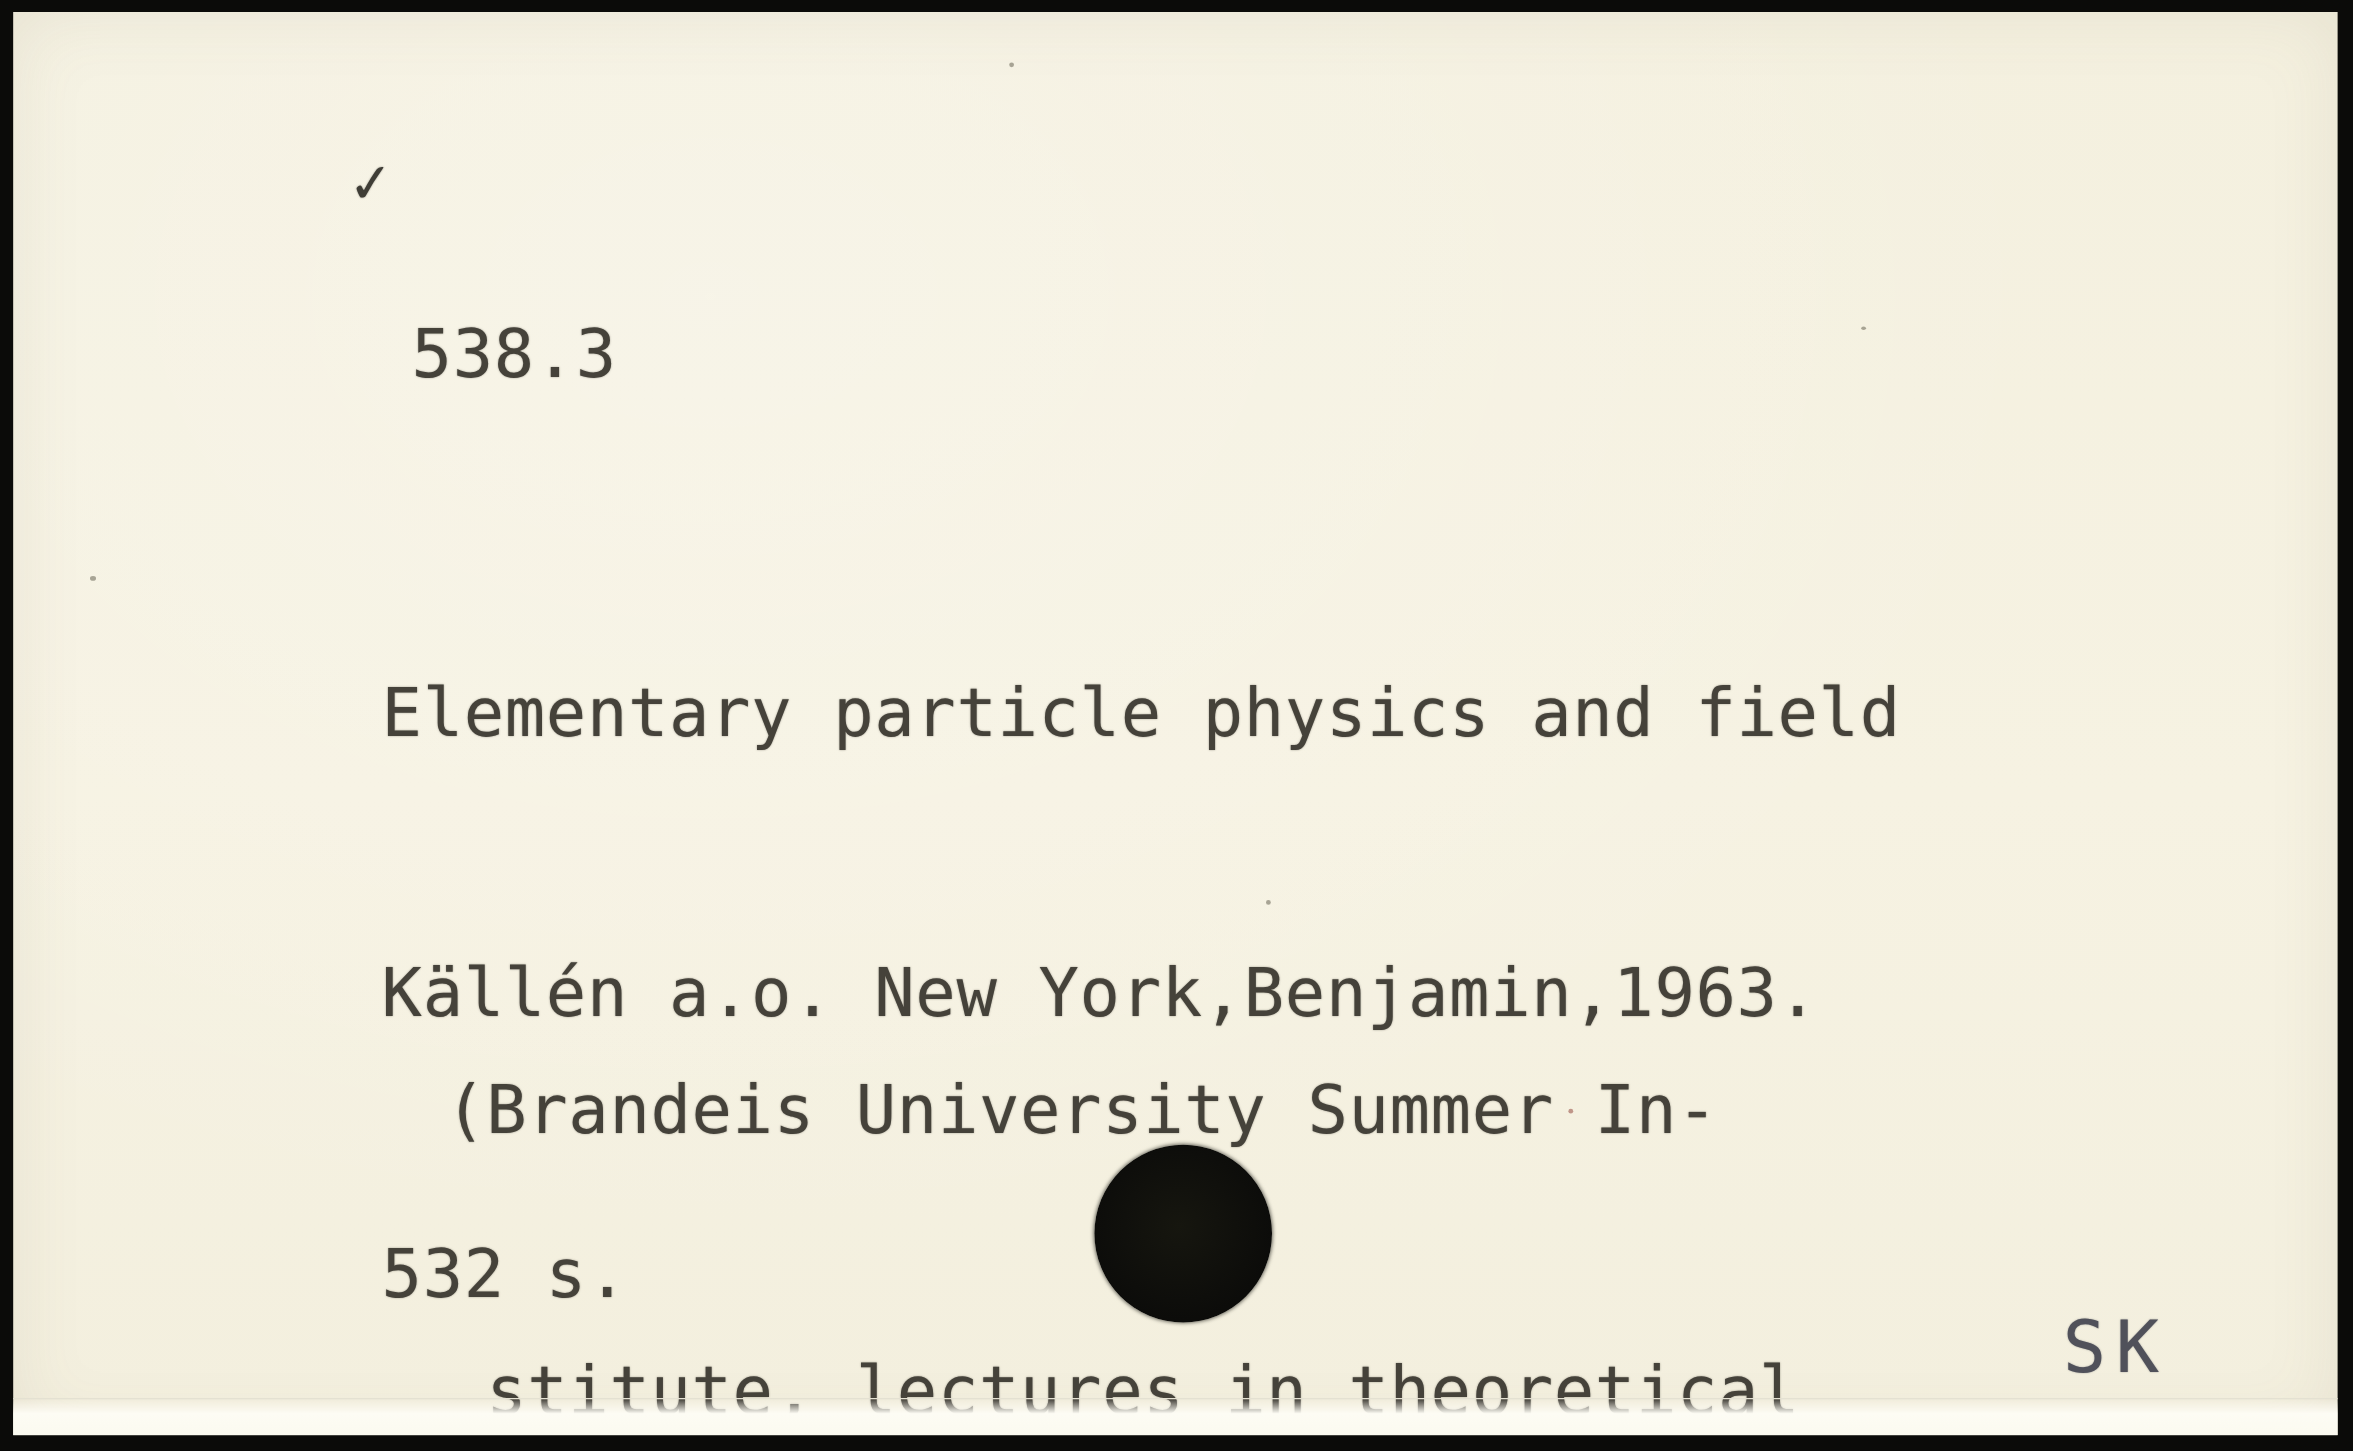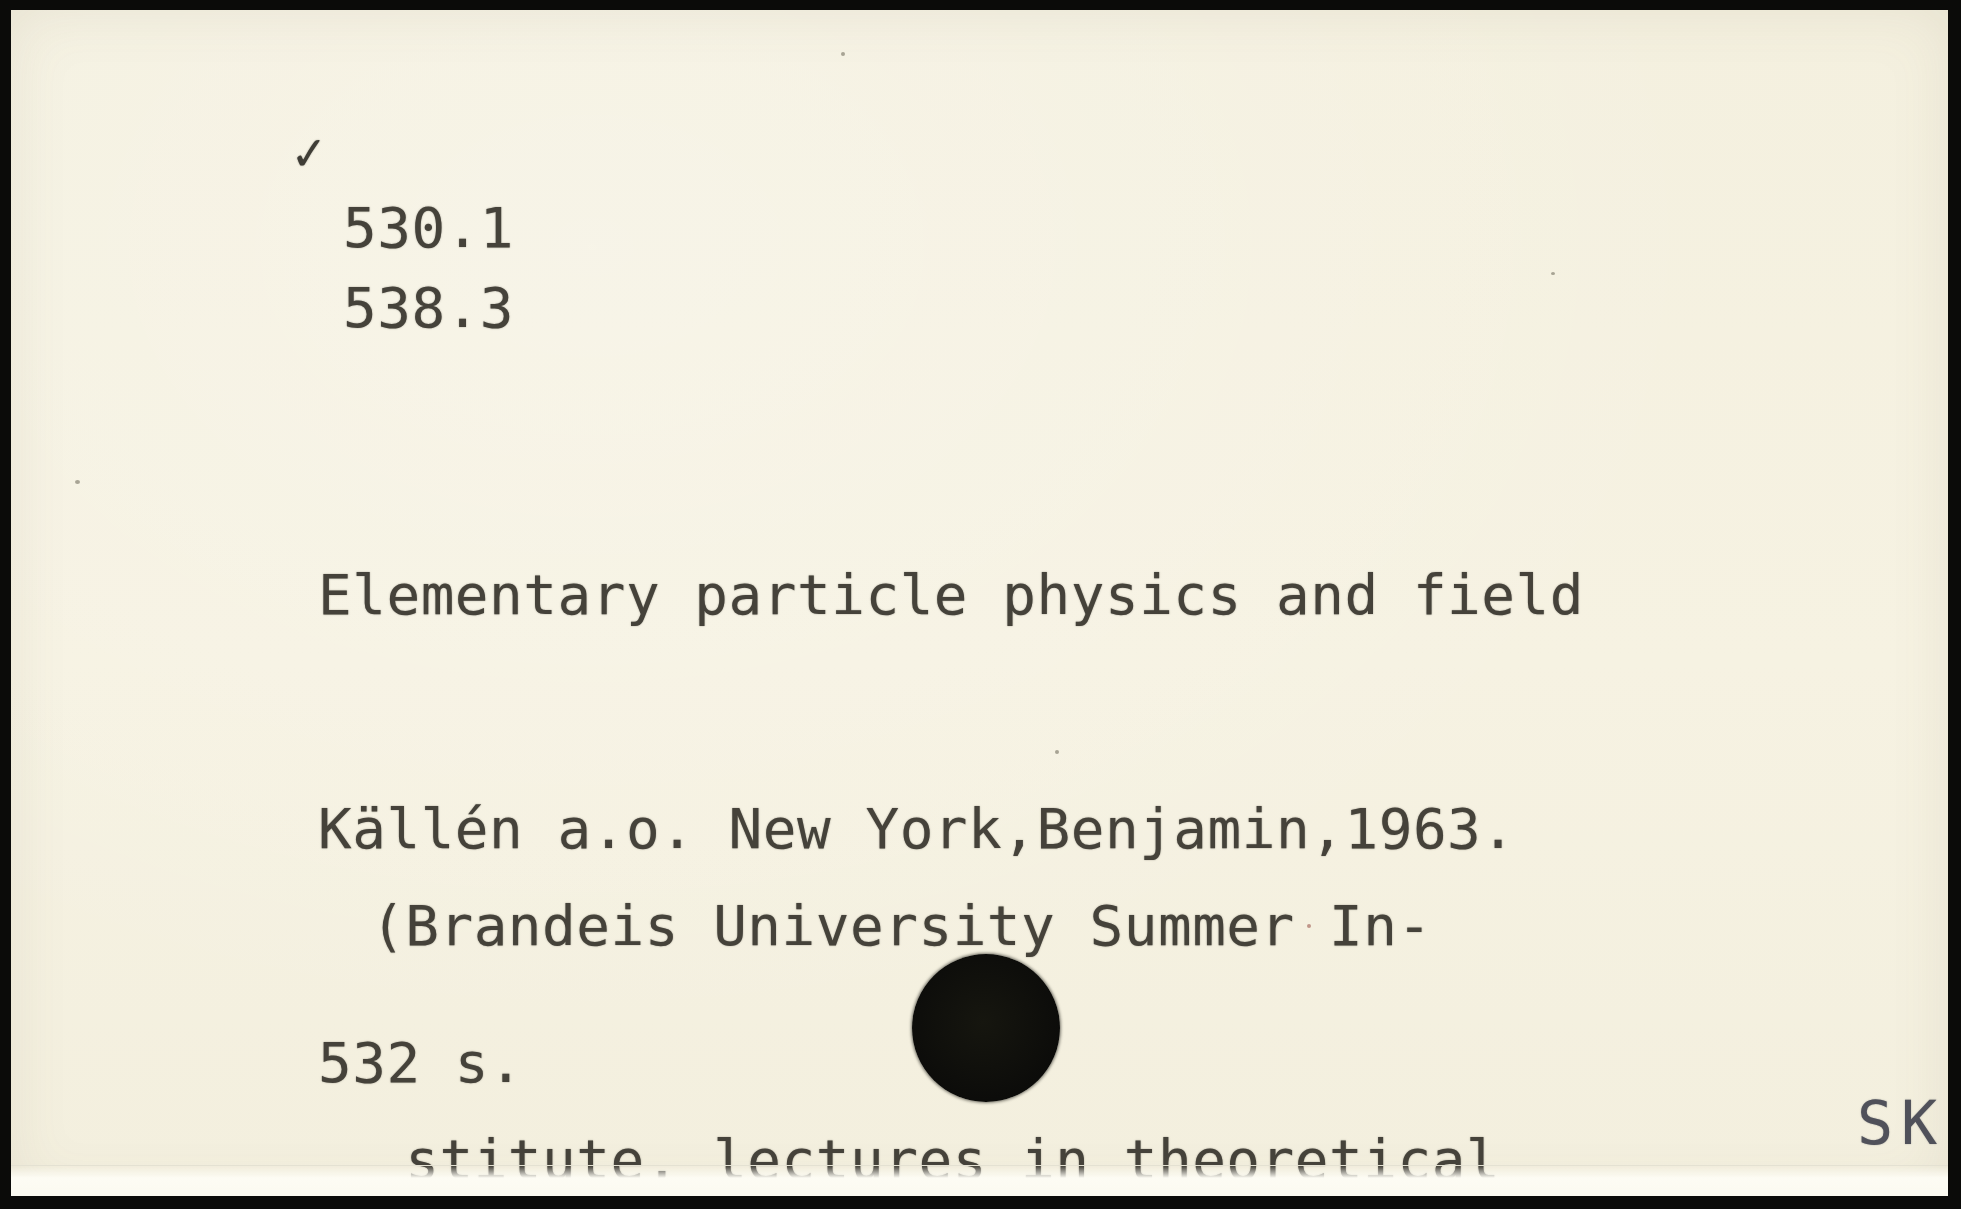--- a/index.html
+++ b/index.html
@@ -49,21 +49,21 @@
     text-shadow: 0 0 1.6px rgba(70,66,56,0.55);
     white-space: pre;
   }
   .callnum-block { left: 332px; top: 88px; }
   .callnum-line {
     display: inline-block;
     border-bottom: 5px solid rgba(58,55,46,0.85);
     padding-bottom: 6px;
   }
   .class-line-1 { position: absolute; left: 0px;  top: 96px;  }
-  .class-line-2 { position: absolute; left: 0px;  top: 164px; margin-top: 12px; }
+  .class-line-2 { position: absolute; left: 0px;  top: 164px; }
   .checkmark {
     position: absolute;
     left: 282px;
     top: 112px;
     font-size: 52px;
     color: #3f3d36;
     text-shadow: 0 0 1.5px rgba(60,58,50,0.6);
     transform: rotate(-4deg);
   }
   .title-block  { left: 307px; top: 385px; }
@@ -76,21 +76,21 @@
     left: 901px;
     top: 944px;
     width: 148px;
     height: 148px;
     border-radius: 50%;
     background: radial-gradient(circle at 48% 46%, #16160f 0%, #0c0c0a 70%);
     box-shadow: 0 0 3px 1px rgba(20,20,15,0.55);
   }
   .initials {
     position: absolute;
-    left: 1846px;
+    left: 1708px;
     top: 1078px;
     font-size: 60px;
     letter-spacing: 8px;
     color: #50515a;
     text-shadow: 0 0 1.4px rgba(70,72,80,0.55);
     font-family: "DejaVu Sans Mono", monospace;
   }
   
   .speckle { position: absolute; border-radius: 50%; background: rgba(90,85,70,0.5); }
   .sp1 { left: 830px; top: 42px;  width: 4px; height: 4px; }
@@ -101,21 +101,20 @@
 </style>
 </head>
 <body>
 
 <div class="scan-frame">
   <div class="card">
 
     <span class="checkmark">✓</span>
 
     <div class="type callnum-block">
-      <span class="class-line-1">530.1</span>
       <span class="class-line-2">538.3</span>
     </div>
 
     <div class="type title-block">
       <span class="line">Elementary particle physics and field</span>
       <span class="line">Källén a.o. New York,Benjamin,1963.</span>
       <span class="line">532 s.</span>
     </div>
 
     <div class="type series-block">

